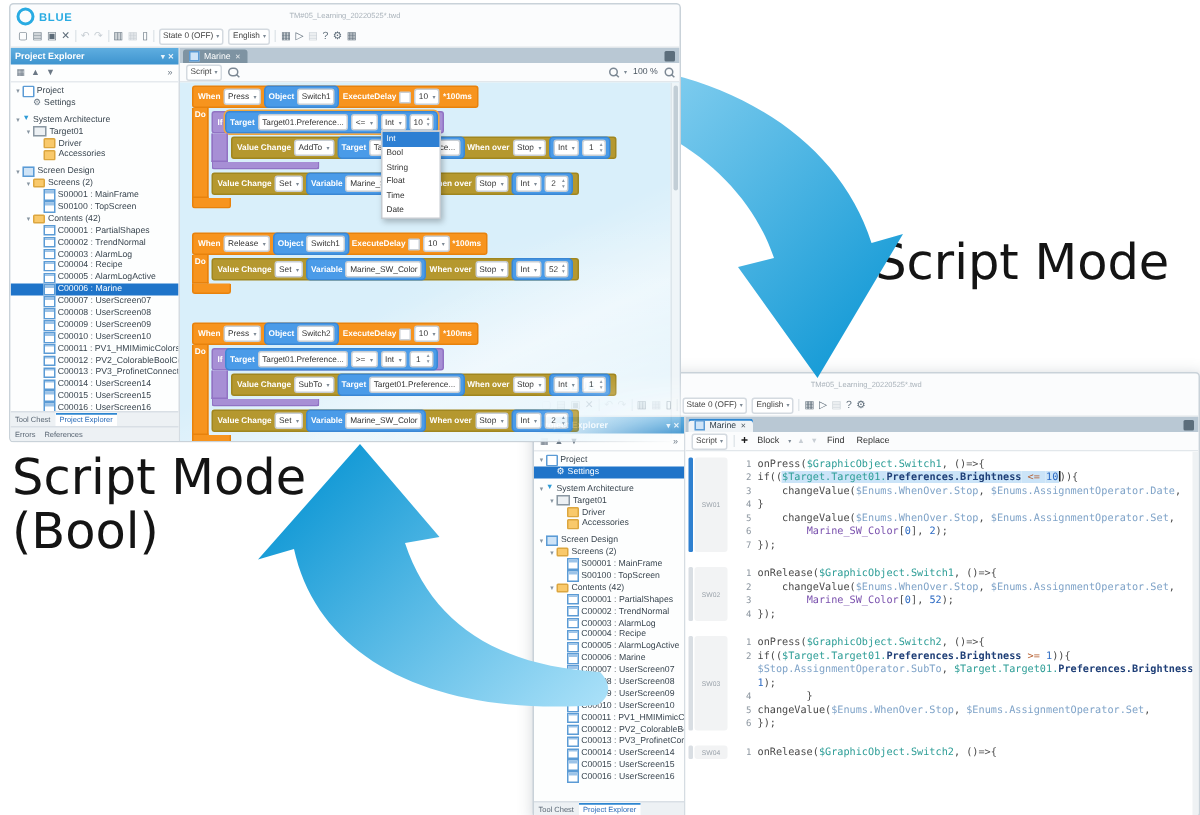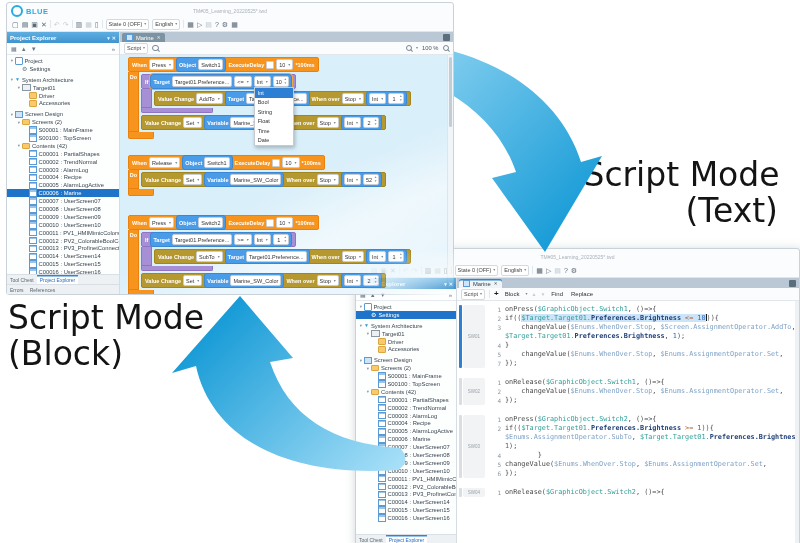--- a/index.html
+++ b/index.html
@@ -865,73 +865,77 @@
               <div class="cline">
                 <span class="lnum">1</span>
                 <span class="ltxt"><span class="cp">onPress(</span><span class="ct">$GraphicObject.Switch1</span><span class="cp">, ()=&gt;{</span></span>
               </div>
               <div class="cline">
                 <span class="lnum">2</span>
                 <span class="ltxt"><span class="cp">if((</span><span class="ct sel">$Target.Target01.</span><span class="cpr sel">Preferences.Brightness</span><span class="co sel"> &lt;= </span><span class="cn sel">10</span><span class="caret"></span><span class="cp">)){</span></span>
               </div>
               <div class="cline">
                 <span class="lnum">3</span>
-                <span class="ltxt"><span class="cp">    changeValue(</span><span class="ce">$Enums.WhenOver.Stop</span><span class="cp">, </span><span class="ce">$Screen.AssignmentOperator.AddTo</span><span class="cp">,</span></span>
-              </div>
-              <div class="cline">
-                <span class="lnum"></span>
-                <span class="ltxt"><span class="ct">$Target.Target01.</span><span class="cpr">Preferences.Brightness</span><span class="cp">, </span><span class="cn">1</span><span class="cp">);</span></span>
+                <span class="ltxt"><span class="cp">    changeValue(</span><span class="ce">$Enums.WhenOver.Stop</span><span class="cp">, </span><span class="ce">$Enums.AssignmentOperator.Date</span><span class="cp">,</span></span>
               </div>
               <div class="cline">
                 <span class="lnum">4</span>
                 <span class="ltxt"><span class="cp">}</span></span>
               </div>
               <div class="cline">
                 <span class="lnum">5</span>
                 <span class="ltxt"><span class="cp">    changeValue(</span><span class="ce">$Enums.WhenOver.Stop</span><span class="cp">, </span><span class="ce">$Enums.AssignmentOperator.Set</span><span class="cp">,</span></span>
+              </div>
+              <div class="cline">
+                <span class="lnum">6</span>
+                <span class="ltxt"><span class="cp">        </span><span class="cv">Marine_SW_Color</span><span class="cp">[</span><span class="cn">0</span><span class="cp">], </span><span class="cn">2</span><span class="cp">);</span></span>
               </div>
               <div class="cline">
                 <span class="lnum">7</span>
                 <span class="ltxt"><span class="cp">});</span></span>
               </div>
             </div>
           </div>
           <div class="cblock">
             <div class="cbar"></div>
             <div class="cgut">SW02</div>
             <div class="clines">
               <div class="cline">
                 <span class="lnum">1</span>
                 <span class="ltxt"><span class="cp">onRelease(</span><span class="ct">$GraphicObject.Switch1</span><span class="cp">, ()=&gt;{</span></span>
               </div>
               <div class="cline">
                 <span class="lnum">2</span>
                 <span class="ltxt"><span class="cp">    changeValue(</span><span class="ce">$Enums.WhenOver.Stop</span><span class="cp">, </span><span class="ce">$Enums.AssignmentOperator.Set</span><span class="cp">,</span></span>
               </div>
               <div class="cline">
+                <span class="lnum">3</span>
+                <span class="ltxt"><span class="cp">        </span><span class="cv">Marine_SW_Color</span><span class="cp">[</span><span class="cn">0</span><span class="cp">], </span><span class="cn">52</span><span class="cp">);</span></span>
+              </div>
+              <div class="cline">
                 <span class="lnum">4</span>
                 <span class="ltxt"><span class="cp">});</span></span>
               </div>
             </div>
           </div>
           <div class="cblock">
             <div class="cbar"></div>
             <div class="cgut">SW03</div>
             <div class="clines">
               <div class="cline">
                 <span class="lnum">1</span>
                 <span class="ltxt"><span class="cp">onPress(</span><span class="ct">$GraphicObject.Switch2</span><span class="cp">, ()=&gt;{</span></span>
               </div>
               <div class="cline">
                 <span class="lnum">2</span>
                 <span class="ltxt"><span class="cp">if((</span><span class="ct">$Target.Target01.</span><span class="cpr">Preferences.Brightness</span><span class="co"> &gt;= </span><span class="cn">1</span><span class="cp">)){</span></span>
               </div>
               <div class="cline">
                 <span class="lnum"></span>
-                <span class="ltxt"><span class="ce">$Enums.AssignmentOperator.SubTo</span><span class="cp">, </span><span class="ct">$Target.Target01.</span><span class="cpr">Preferences.Brightness</span></span>
+                <span class="ltxt"><span class="ce">$Stop.AssignmentOperator.SubTo</span><span class="cp">, </span><span class="ct">$Target.Target01.</span><span class="cpr">Preferences.Brightness</span></span>
               </div>
               <div class="cline">
                 <span class="lnum"></span>
                 <span class="ltxt"><span class="cn">1</span><span class="cp">);</span></span>
               </div>
               <div class="cline">
                 <span class="lnum">4</span>
                 <span class="ltxt"><span class="cp">        }</span></span>
               </div>
               <div class="cline">
@@ -969,18 +973,17 @@
       <stop offset="0" stop-color="#A9E0F8"></stop>
         <stop offset="1" stop-color="#149AD6"></stop>
     </linearGradient>
   </defs>
   <path fill="url(#ag1)" d="M348,42 C460,33 555,80 581,162 L602,156 L545,252 L492,178 L516,172 C495,110 430,70 350,62 C342,56 341,47 348,42 Z"></path>
   <path fill="url(#ag2)" d="M398,470 C290,478 212,440 196,366 L172,373 L240,296 L293,358 L270,362 C288,416 332,444 400,448 C408,456 407,465 398,470 Z"></path>
 </svg>
 
 <div class="biglabel" id="label-text">
   <div class="l1">Script Mode</div>
-  <div class="l2">(Text)</div>
 </div>
 <div class="biglabel" id="label-block">
   <div class="l1">Script Mode</div>
-  <div class="l2">(Block)</div>
+  <div class="l2">(Bool)</div>
 </div>
 
 </body></html>

